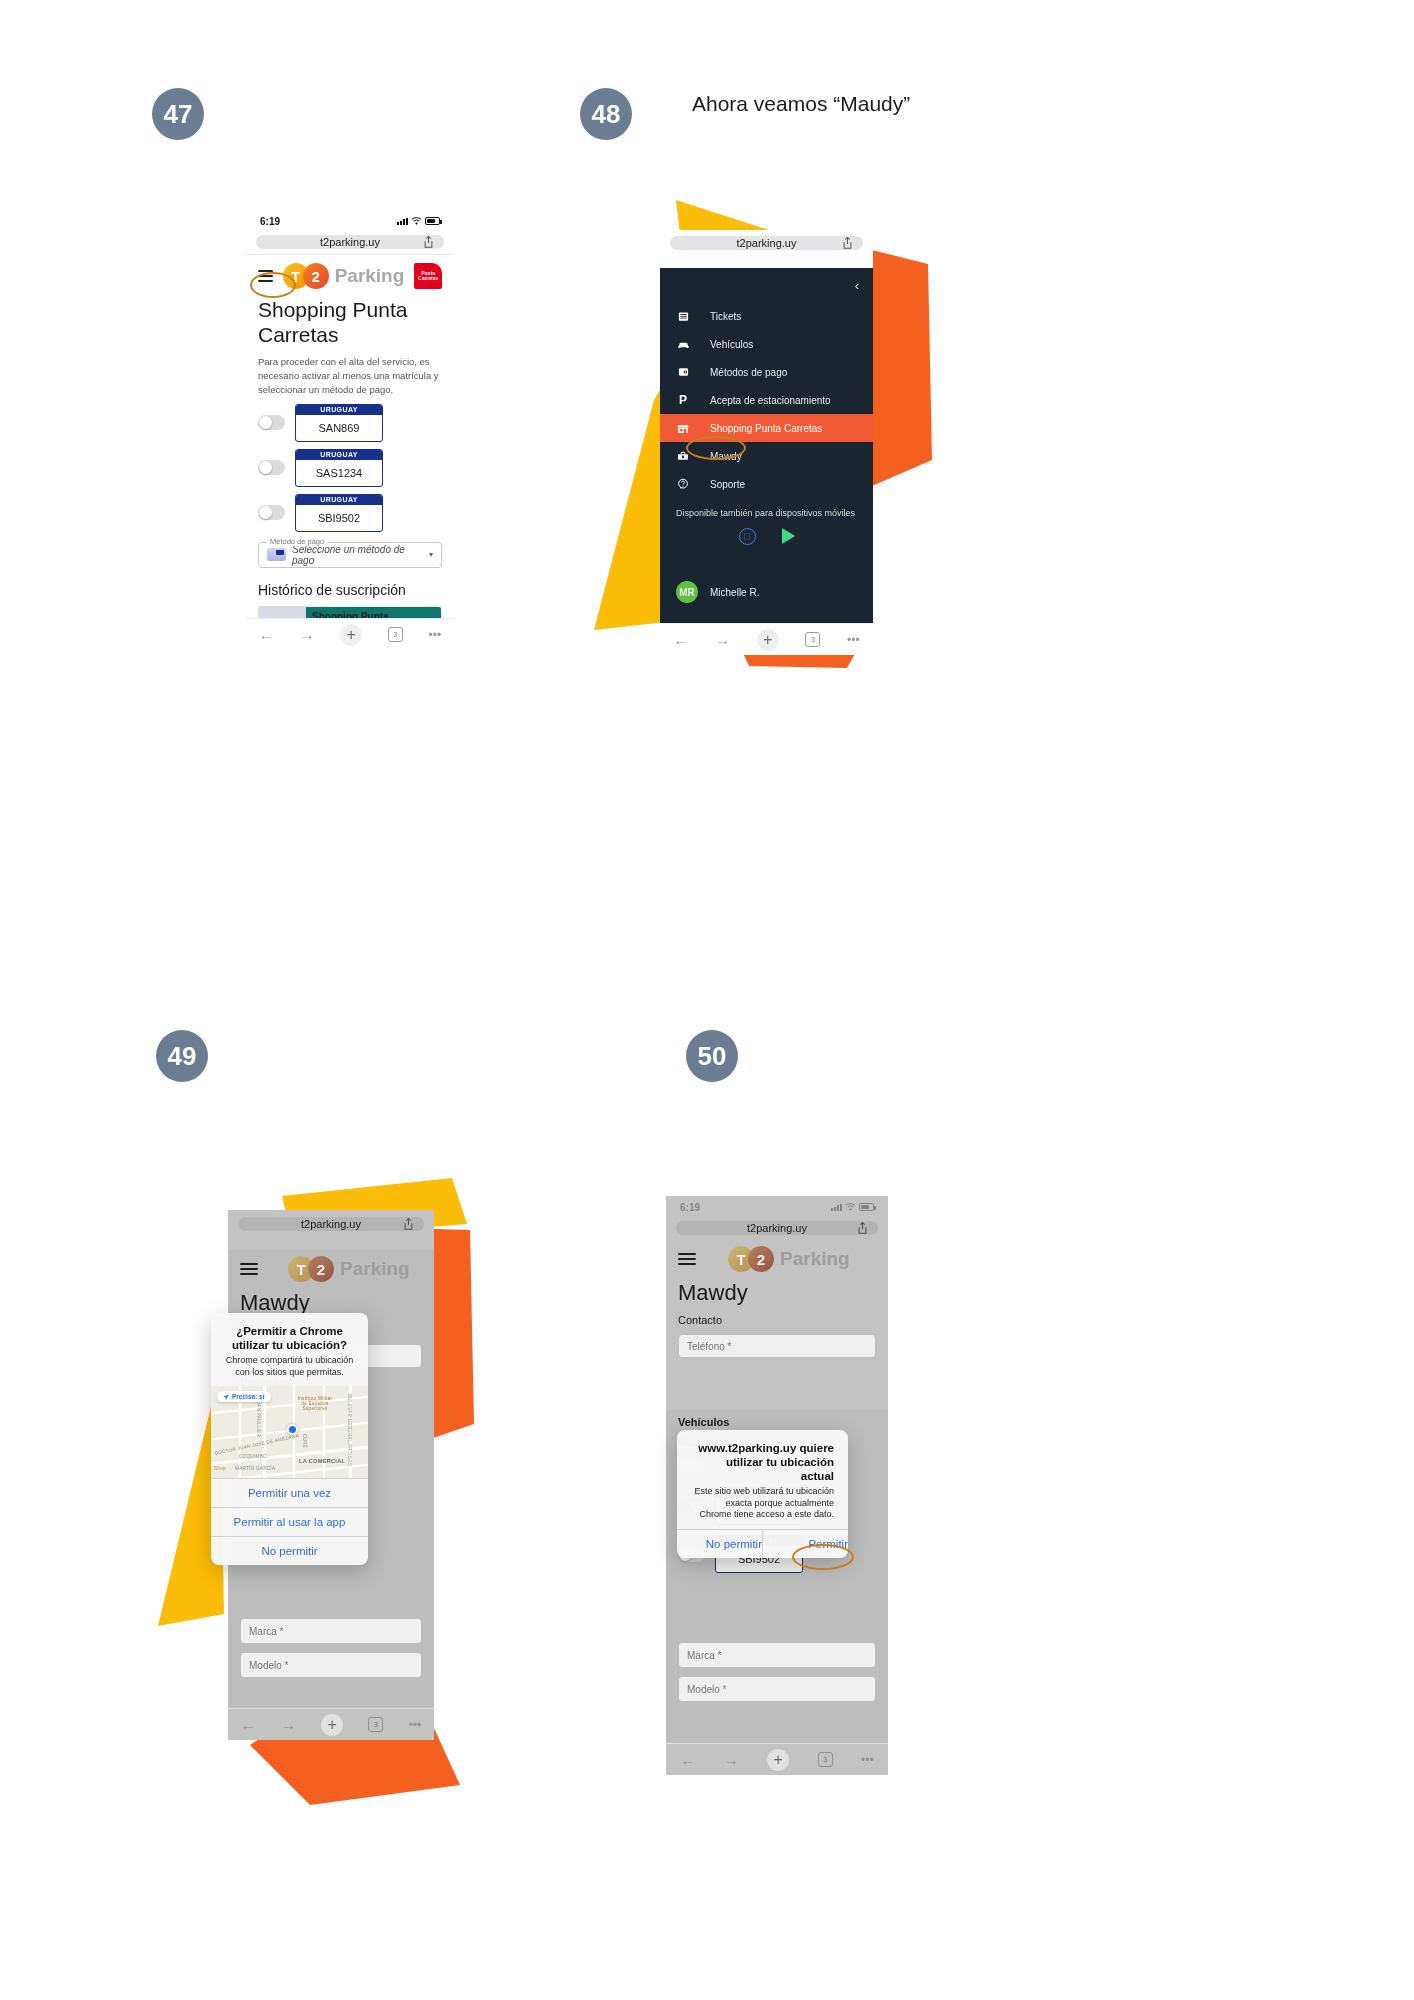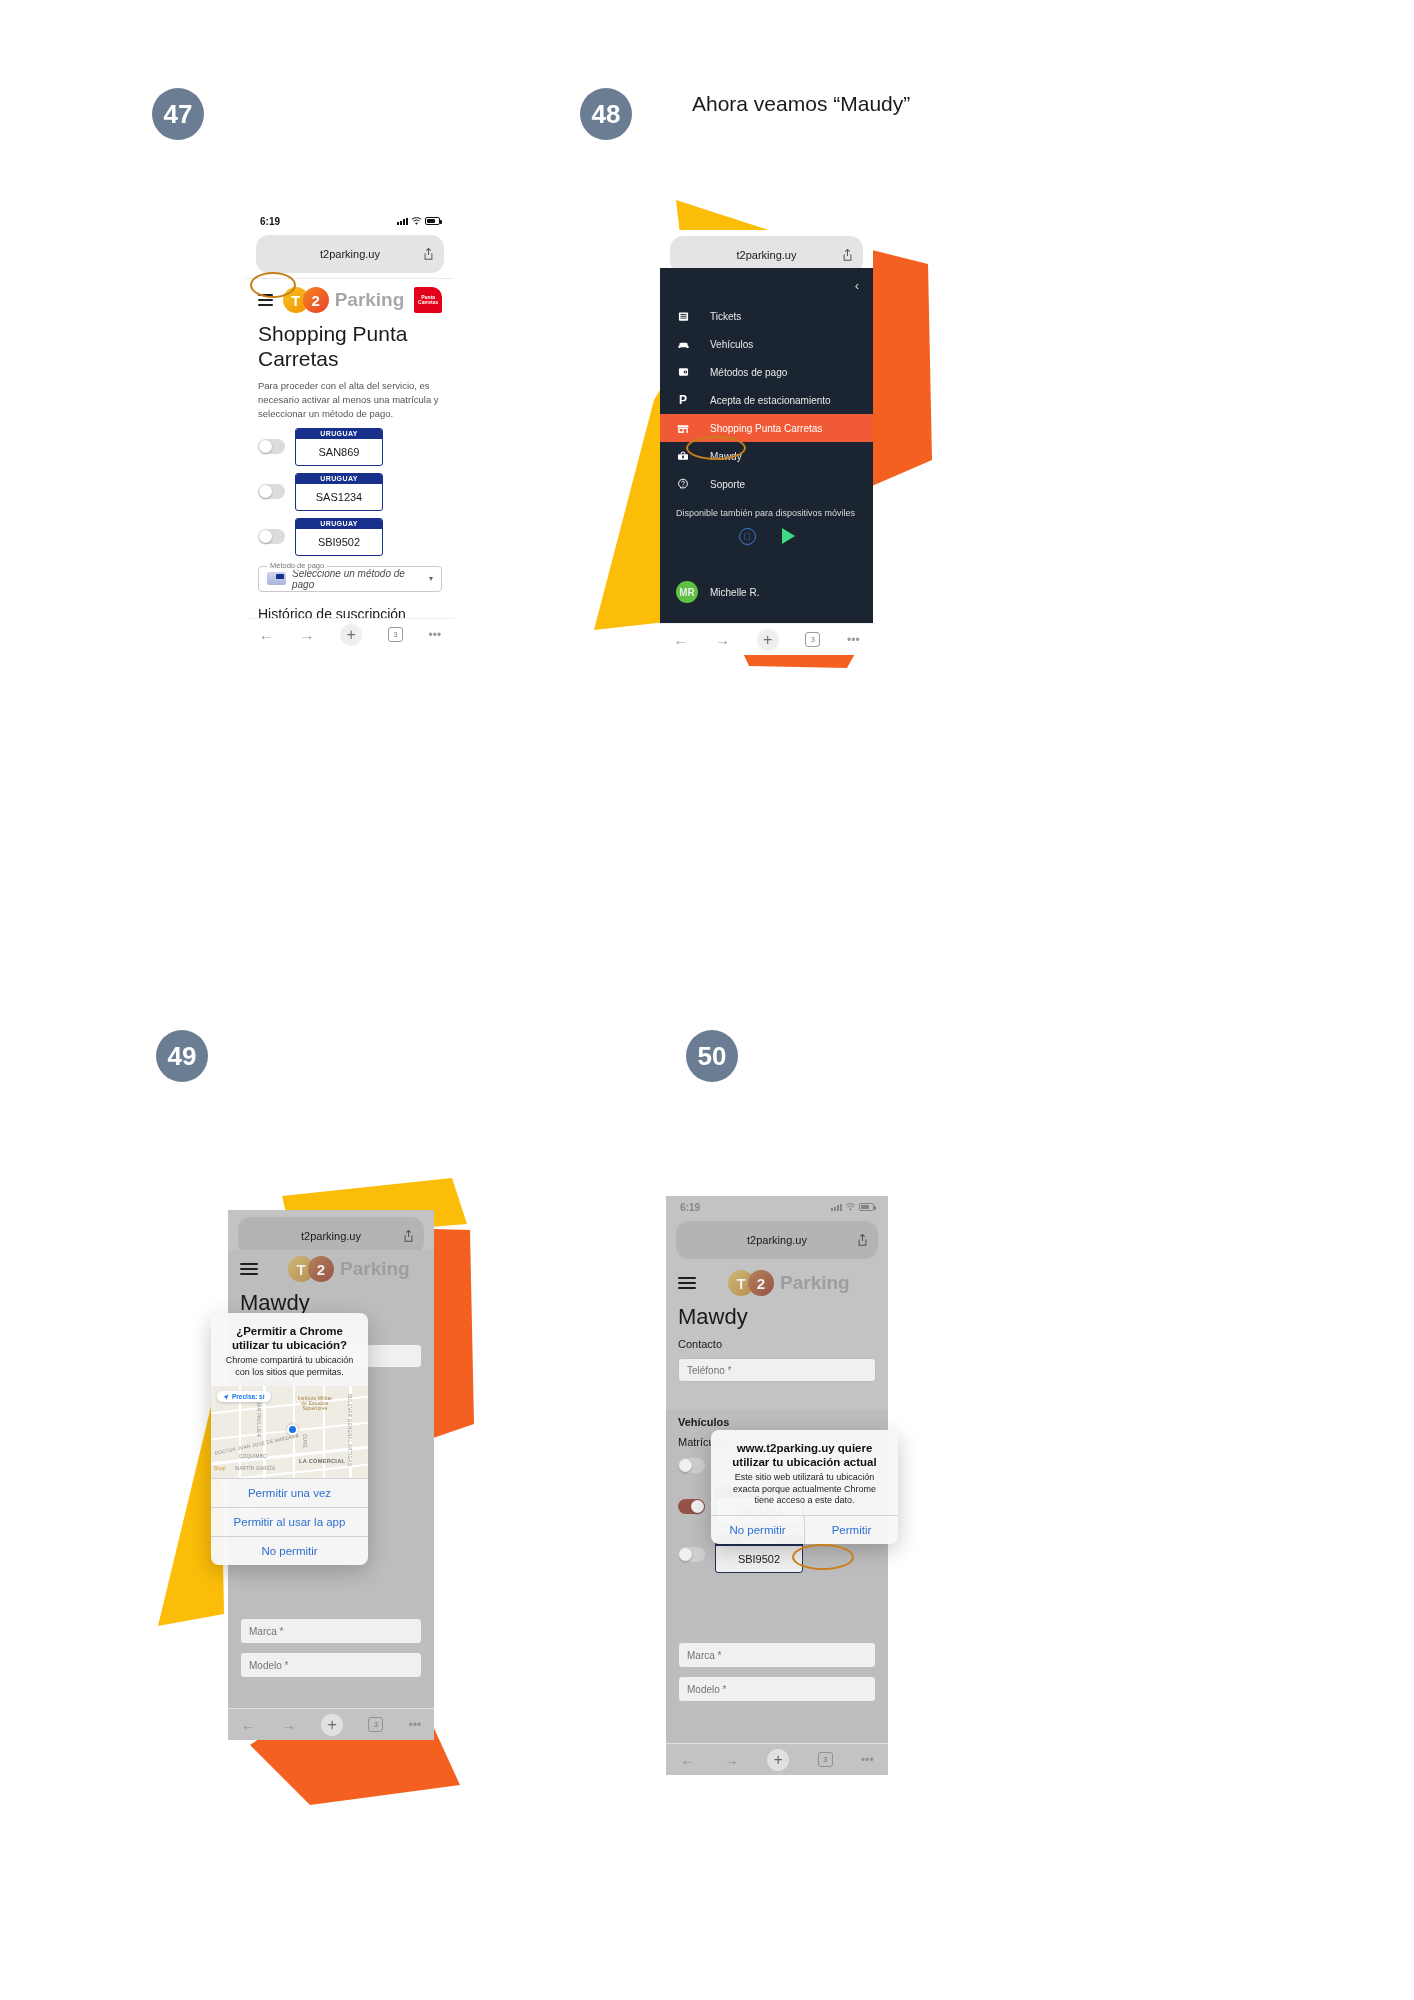--- a/index.html
+++ b/index.html
@@ -41,21 +41,21 @@
   .bars i { width:2px; background:#111; display:block; }
   .bars i:nth-child(1){height:3px}
   .bars i:nth-child(2){height:4.5px}
   .bars i:nth-child(3){height:6px}
   .bars i:nth-child(4){height:7.5px}
   .batt { width:15px; height:8px; border:1px solid #111; border-radius:2px; position:relative; }
   .batt::after{content:"";position:absolute;right:-3px;top:2px;width:2px;height:4px;background:#111;border-radius:0 1px 1px 0;}
   .batt i{position:absolute;left:1px;top:1px;bottom:1px;width:60%;background:#111;border-radius:1px;display:block;}
 
   .urlbar {
-    margin:3px 10px 5px; height:38px; border-radius:13px;
+    margin:3px 10px 5px; height:14px; border-radius:13px;
     background:#e4e4e6; display:flex; align-items:center;
     justify-content:center; position:relative;
     font-size:11px; color:#1a1a1a;
   }
   .urlbar .share {
     position:absolute; right:10px; top:50%; transform:translateY(-50%);
     width:11px; height:13px;
   }
 
   .appbar { display:flex; align-items:center; padding:6px 12px 4px; gap:10px; }
@@ -653,21 +653,21 @@
     <div class="browserbar" style="background:#cfcfcf;">
       <span class="bb">←</span>
       <span class="bb">→</span>
       <span class="bb-plus">+</span>
       <span class="bb-tabs">3</span>
       <span class="bb" style="font-size:12px;">•••</span>
     </div>
   </div>
 </div>
 
-<div class="ios-alert" style="left:711px; top:1430px; width:187px;">
+<div class="ios-alert" style="left:677px; top:1430px; width:171px;text-align:right;">
   <div class="t">www.t2parking.uy quiere utilizar tu ubicación actual</div>
   <div class="m">Este sitio web utilizará tu ubicación exacta porque actualmente Chrome tiene acceso a este dato.</div>
   <div class="ios-row">
     <div class="ios-btn">No permitir</div>
     <div class="ios-btn">Permitir</div>
   </div>
 </div>
 
 <div class="ellipse" style="left:792px; top:1544px; width:62px; height:26px;"></div>
 

